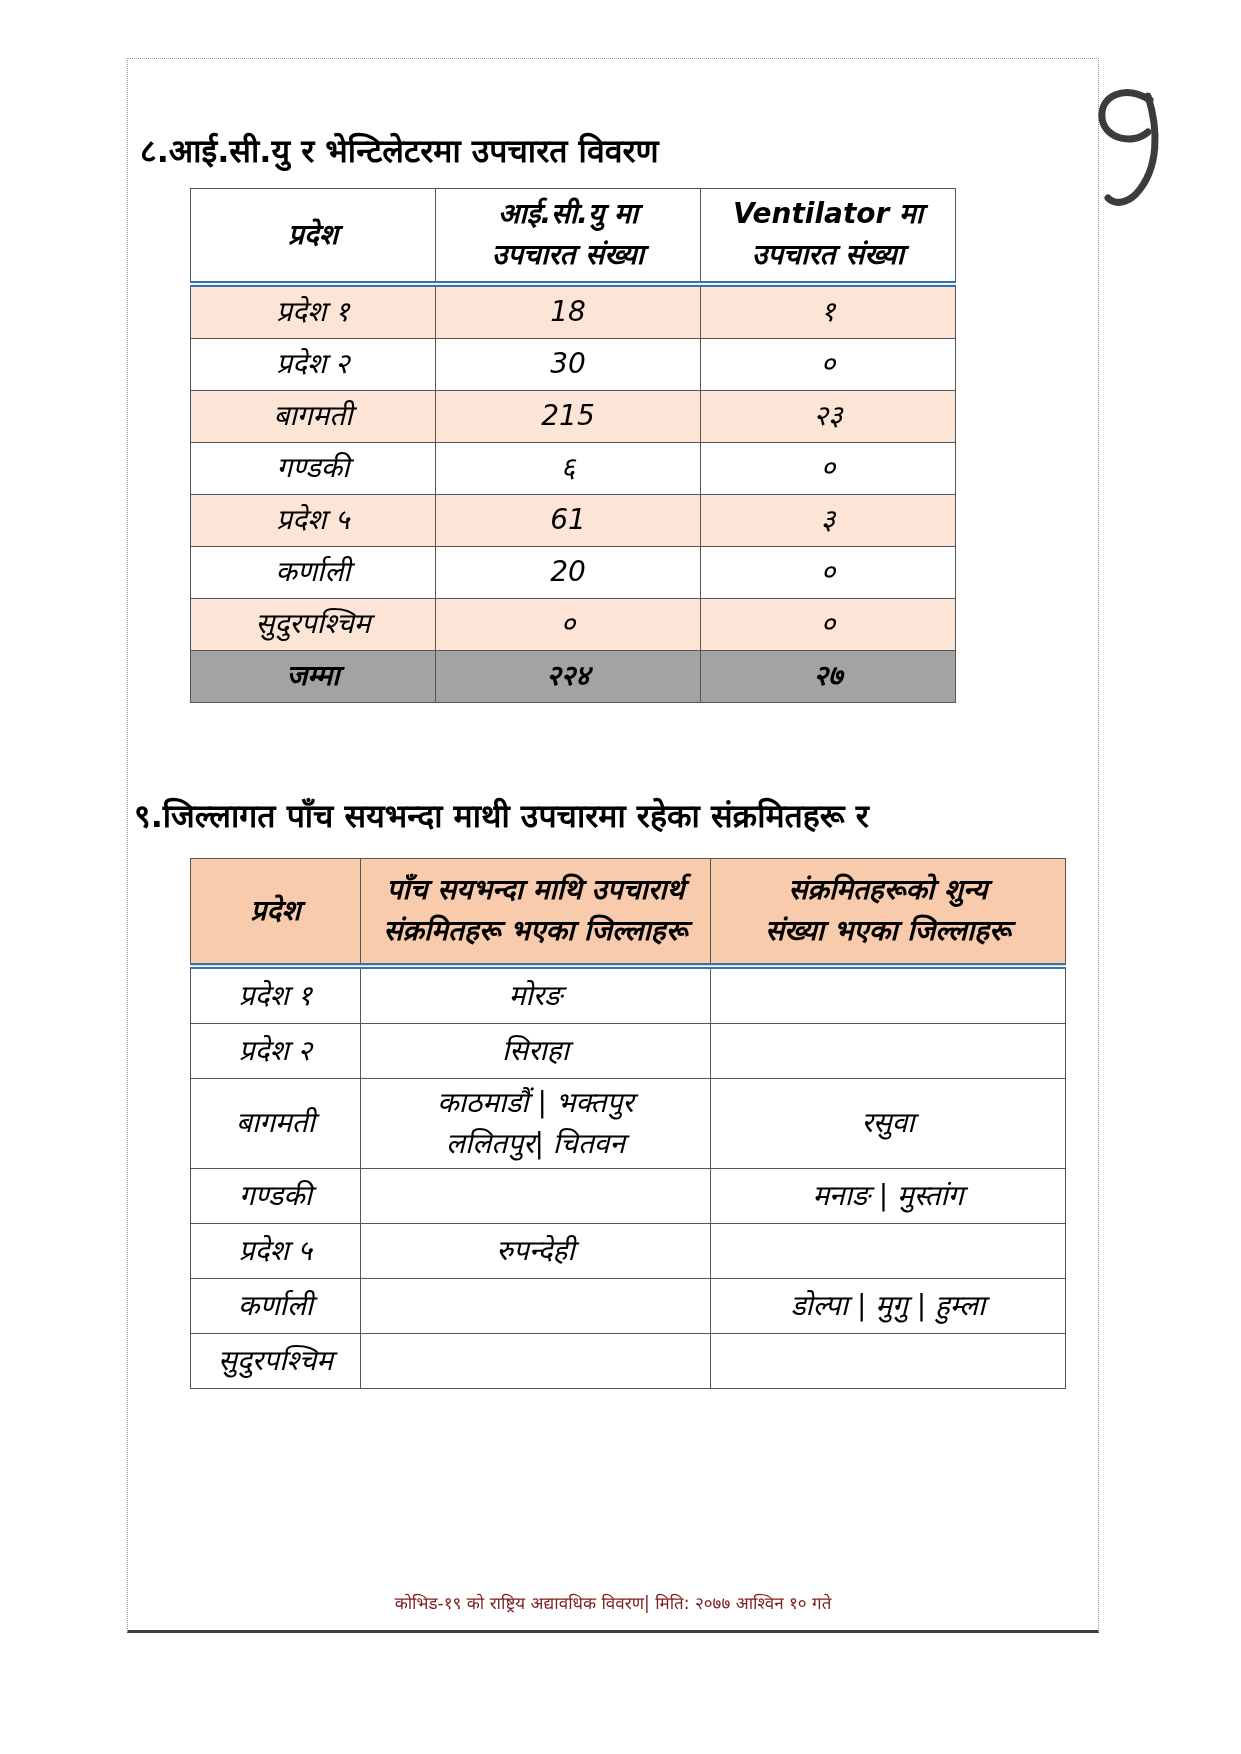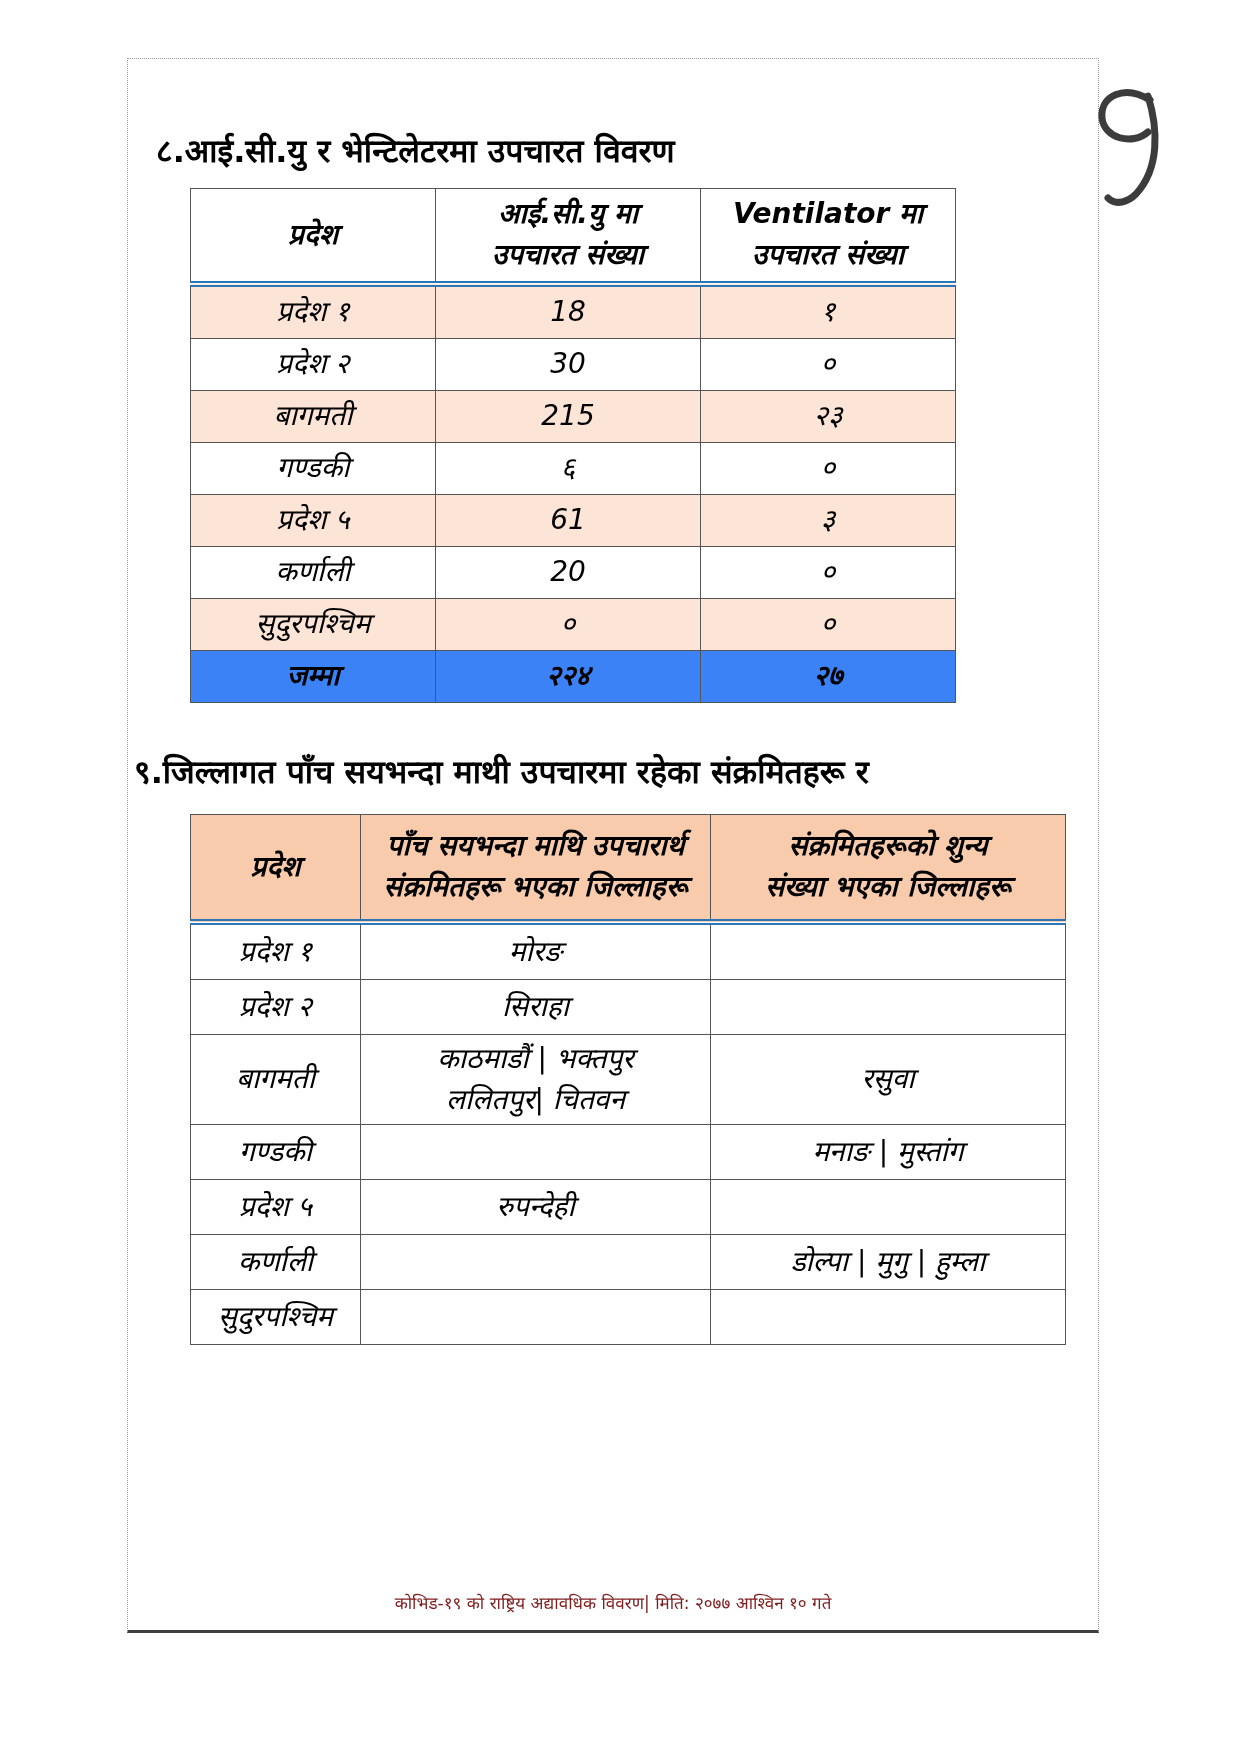--- a/index.html
+++ b/index.html
@@ -8,38 +8,38 @@
     font-family:"DejaVu Sans","Liberation Sans",sans-serif;color:#000;
   }
   .sheet{
     position:absolute;left:127px;top:58px;width:972px;height:1575px;
     box-sizing:border-box;
     border-top:1px dotted #9a9a9a;border-left:1px dotted #9a9a9a;border-right:1px dotted #9a9a9a;
     border-bottom:3px solid #3f3f3f;
     padding-top:74px;
   }
   .h8{
-    margin:0 0 0 28px;font-size:32px;font-weight:bold;line-height:1.15;
+    margin:0 0 0 12px;font-size:32px;font-weight:bold;line-height:1.15;
   }
   .h9{
-    margin:44px 0 0 6px;font-size:32px;font-weight:bold;line-height:1.6;
+    margin:88px 0 0 6px;font-size:32px;font-weight:bold;line-height:1.6;
   }
   .h9 .line2{display:block;padding-left:34px;}
   table{border-collapse:collapse;table-layout:fixed;font-style:italic;}
   .t1{width:765px;margin:18px 0 0 62px;}
   .t2{width:875px;margin:16px 0 0 62px;}
   th,td{
     border:1px solid #555;text-align:center;vertical-align:middle;
     font-size:28px;padding:4px 6px;white-space:pre-line;line-height:1.45;
   }
   .t1 th{background:#ffffff;font-weight:bold;height:84px;
     border-bottom:6px double #2E75B6;}
   .t1 td{height:43px;}
   .t1 tr.peach td{background:#FCE4D6;}
-  .t1 tr.total td{background:#3b82f6;font-weight:bold;}
+  .t1 tr.total td{background:#a3a3a3;font-weight:bold;}
   .t2 th{background:#F8CBAD;font-weight:bold;height:96px;
     border-bottom:6px double #2E75B6;}
   .t2 td{height:46px;background:#ffffff;}
   .footer{
     position:absolute;left:0;right:0;bottom:16px;text-align:center;
     font-size:17px;color:#7f1d1d;
   }
   .scribble{position:absolute;left:1090px;top:84px;}
 </style>
 </head>

